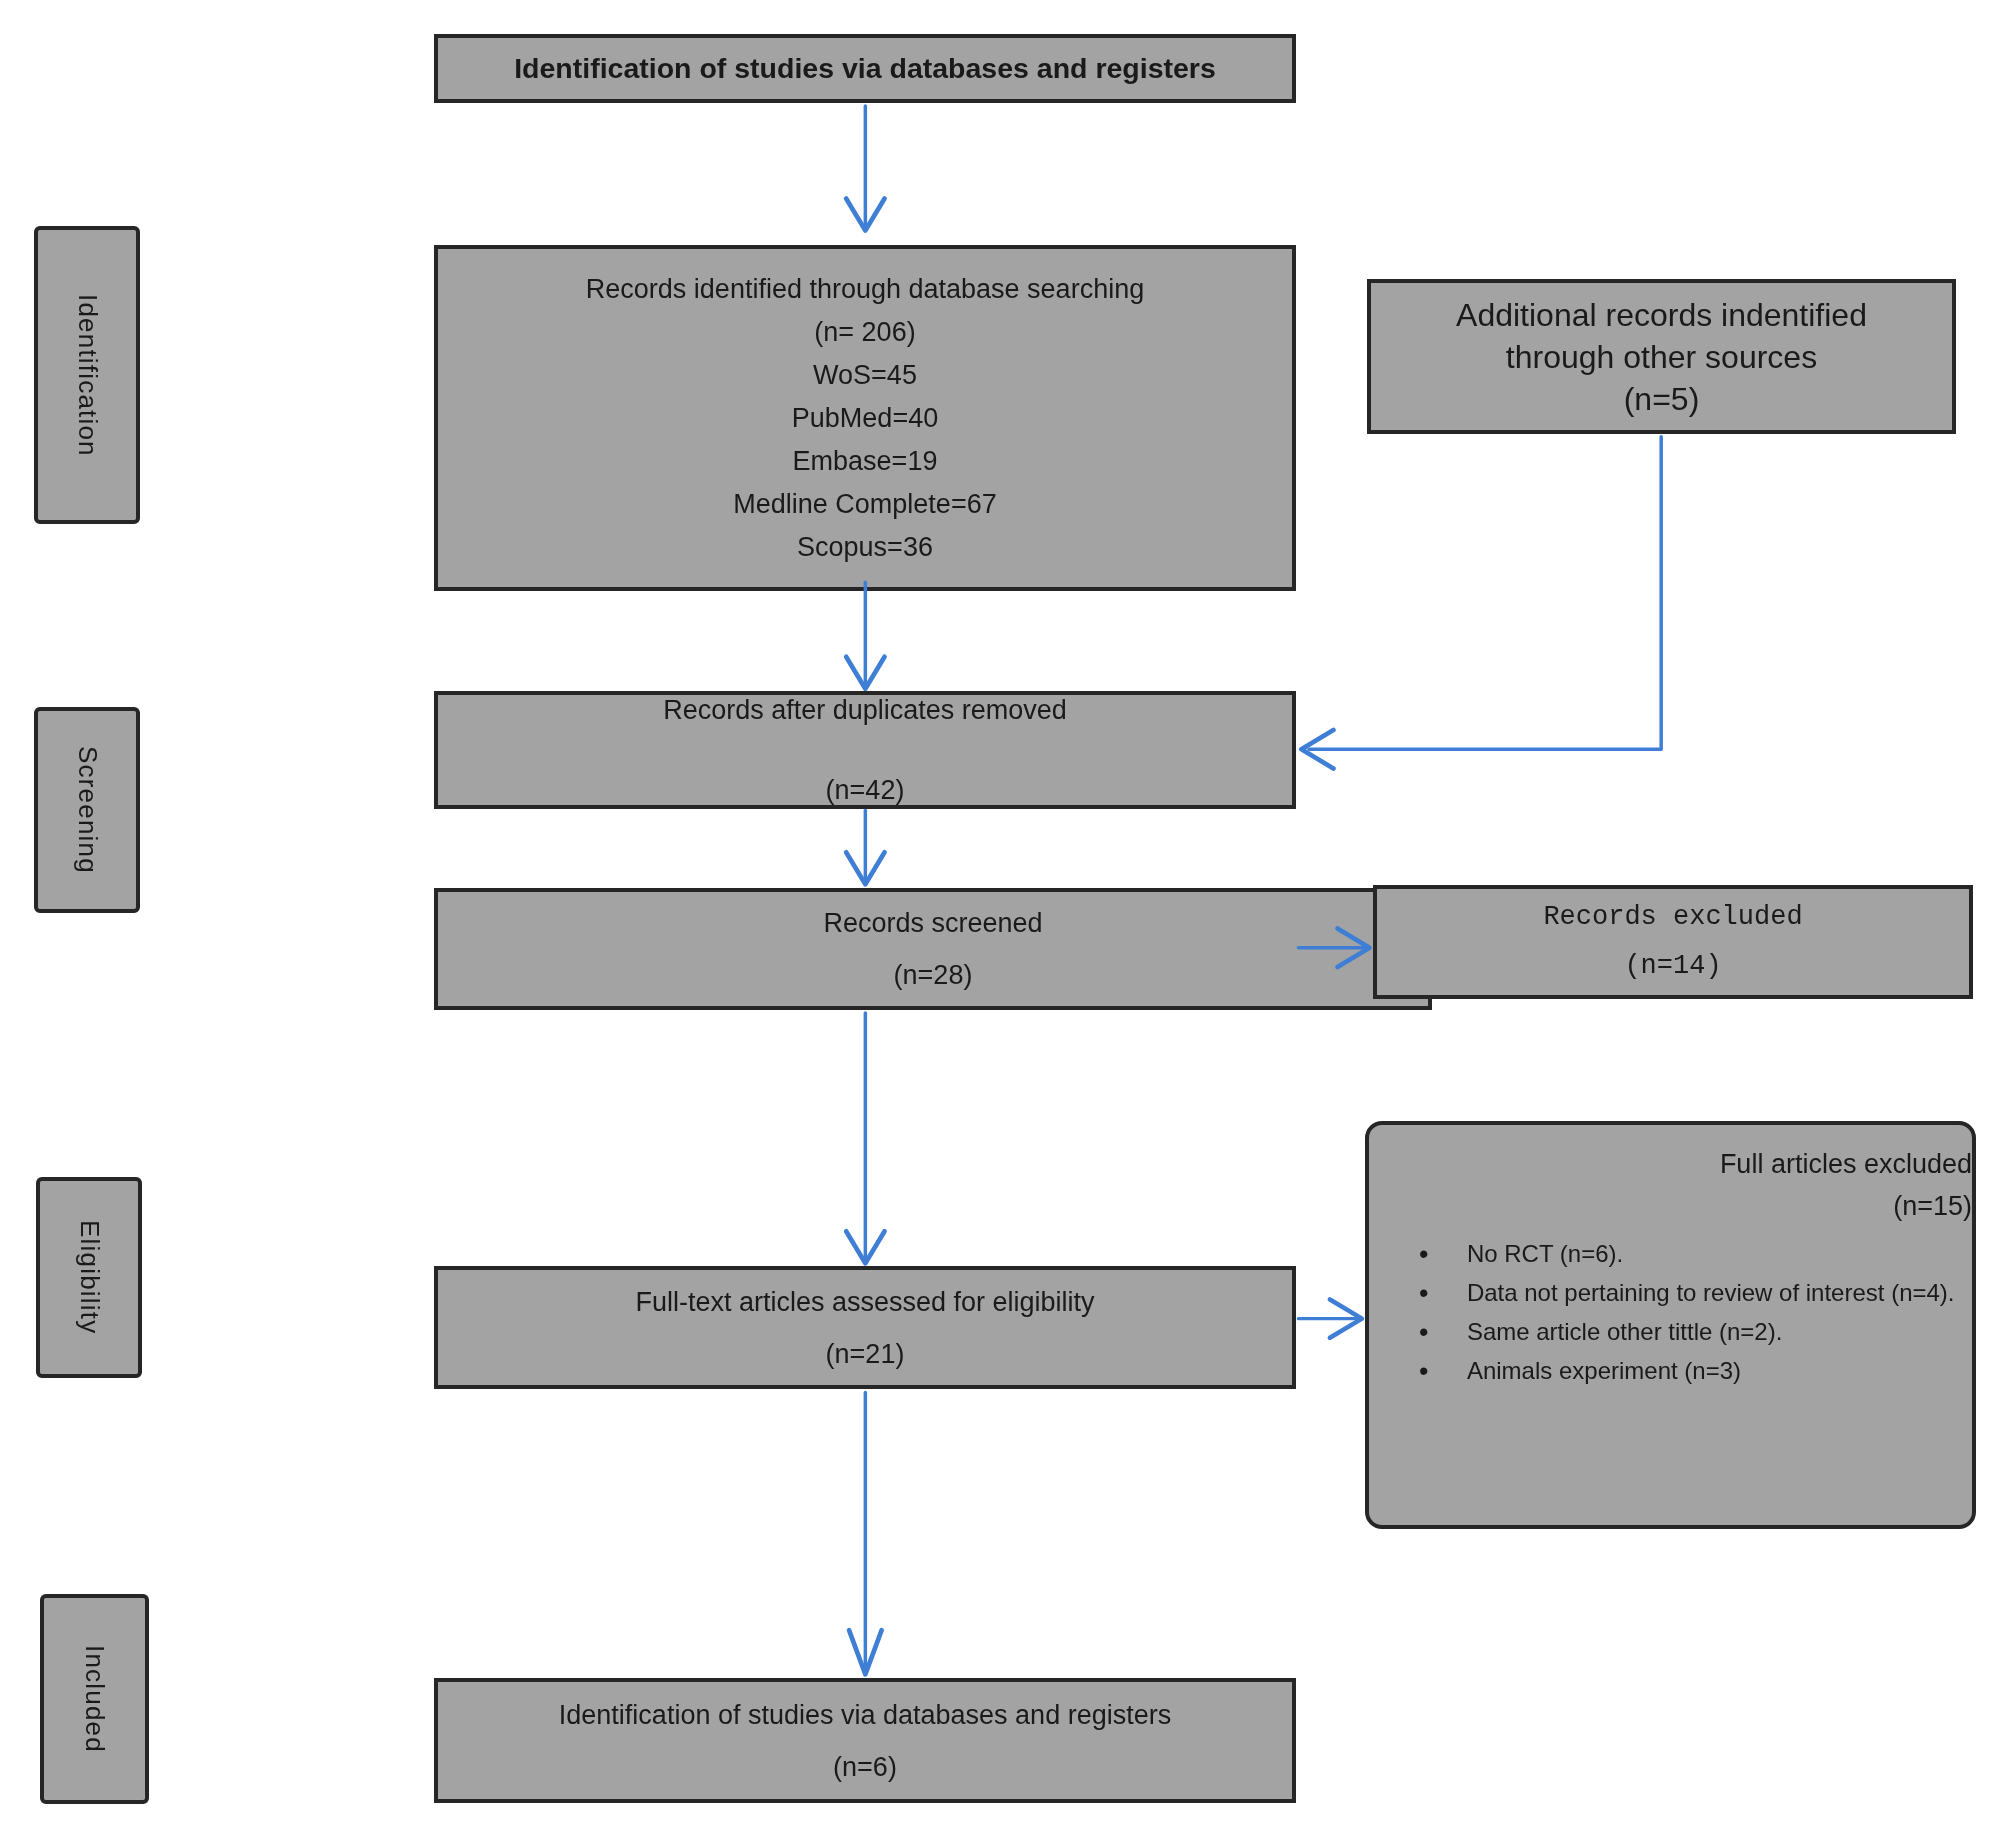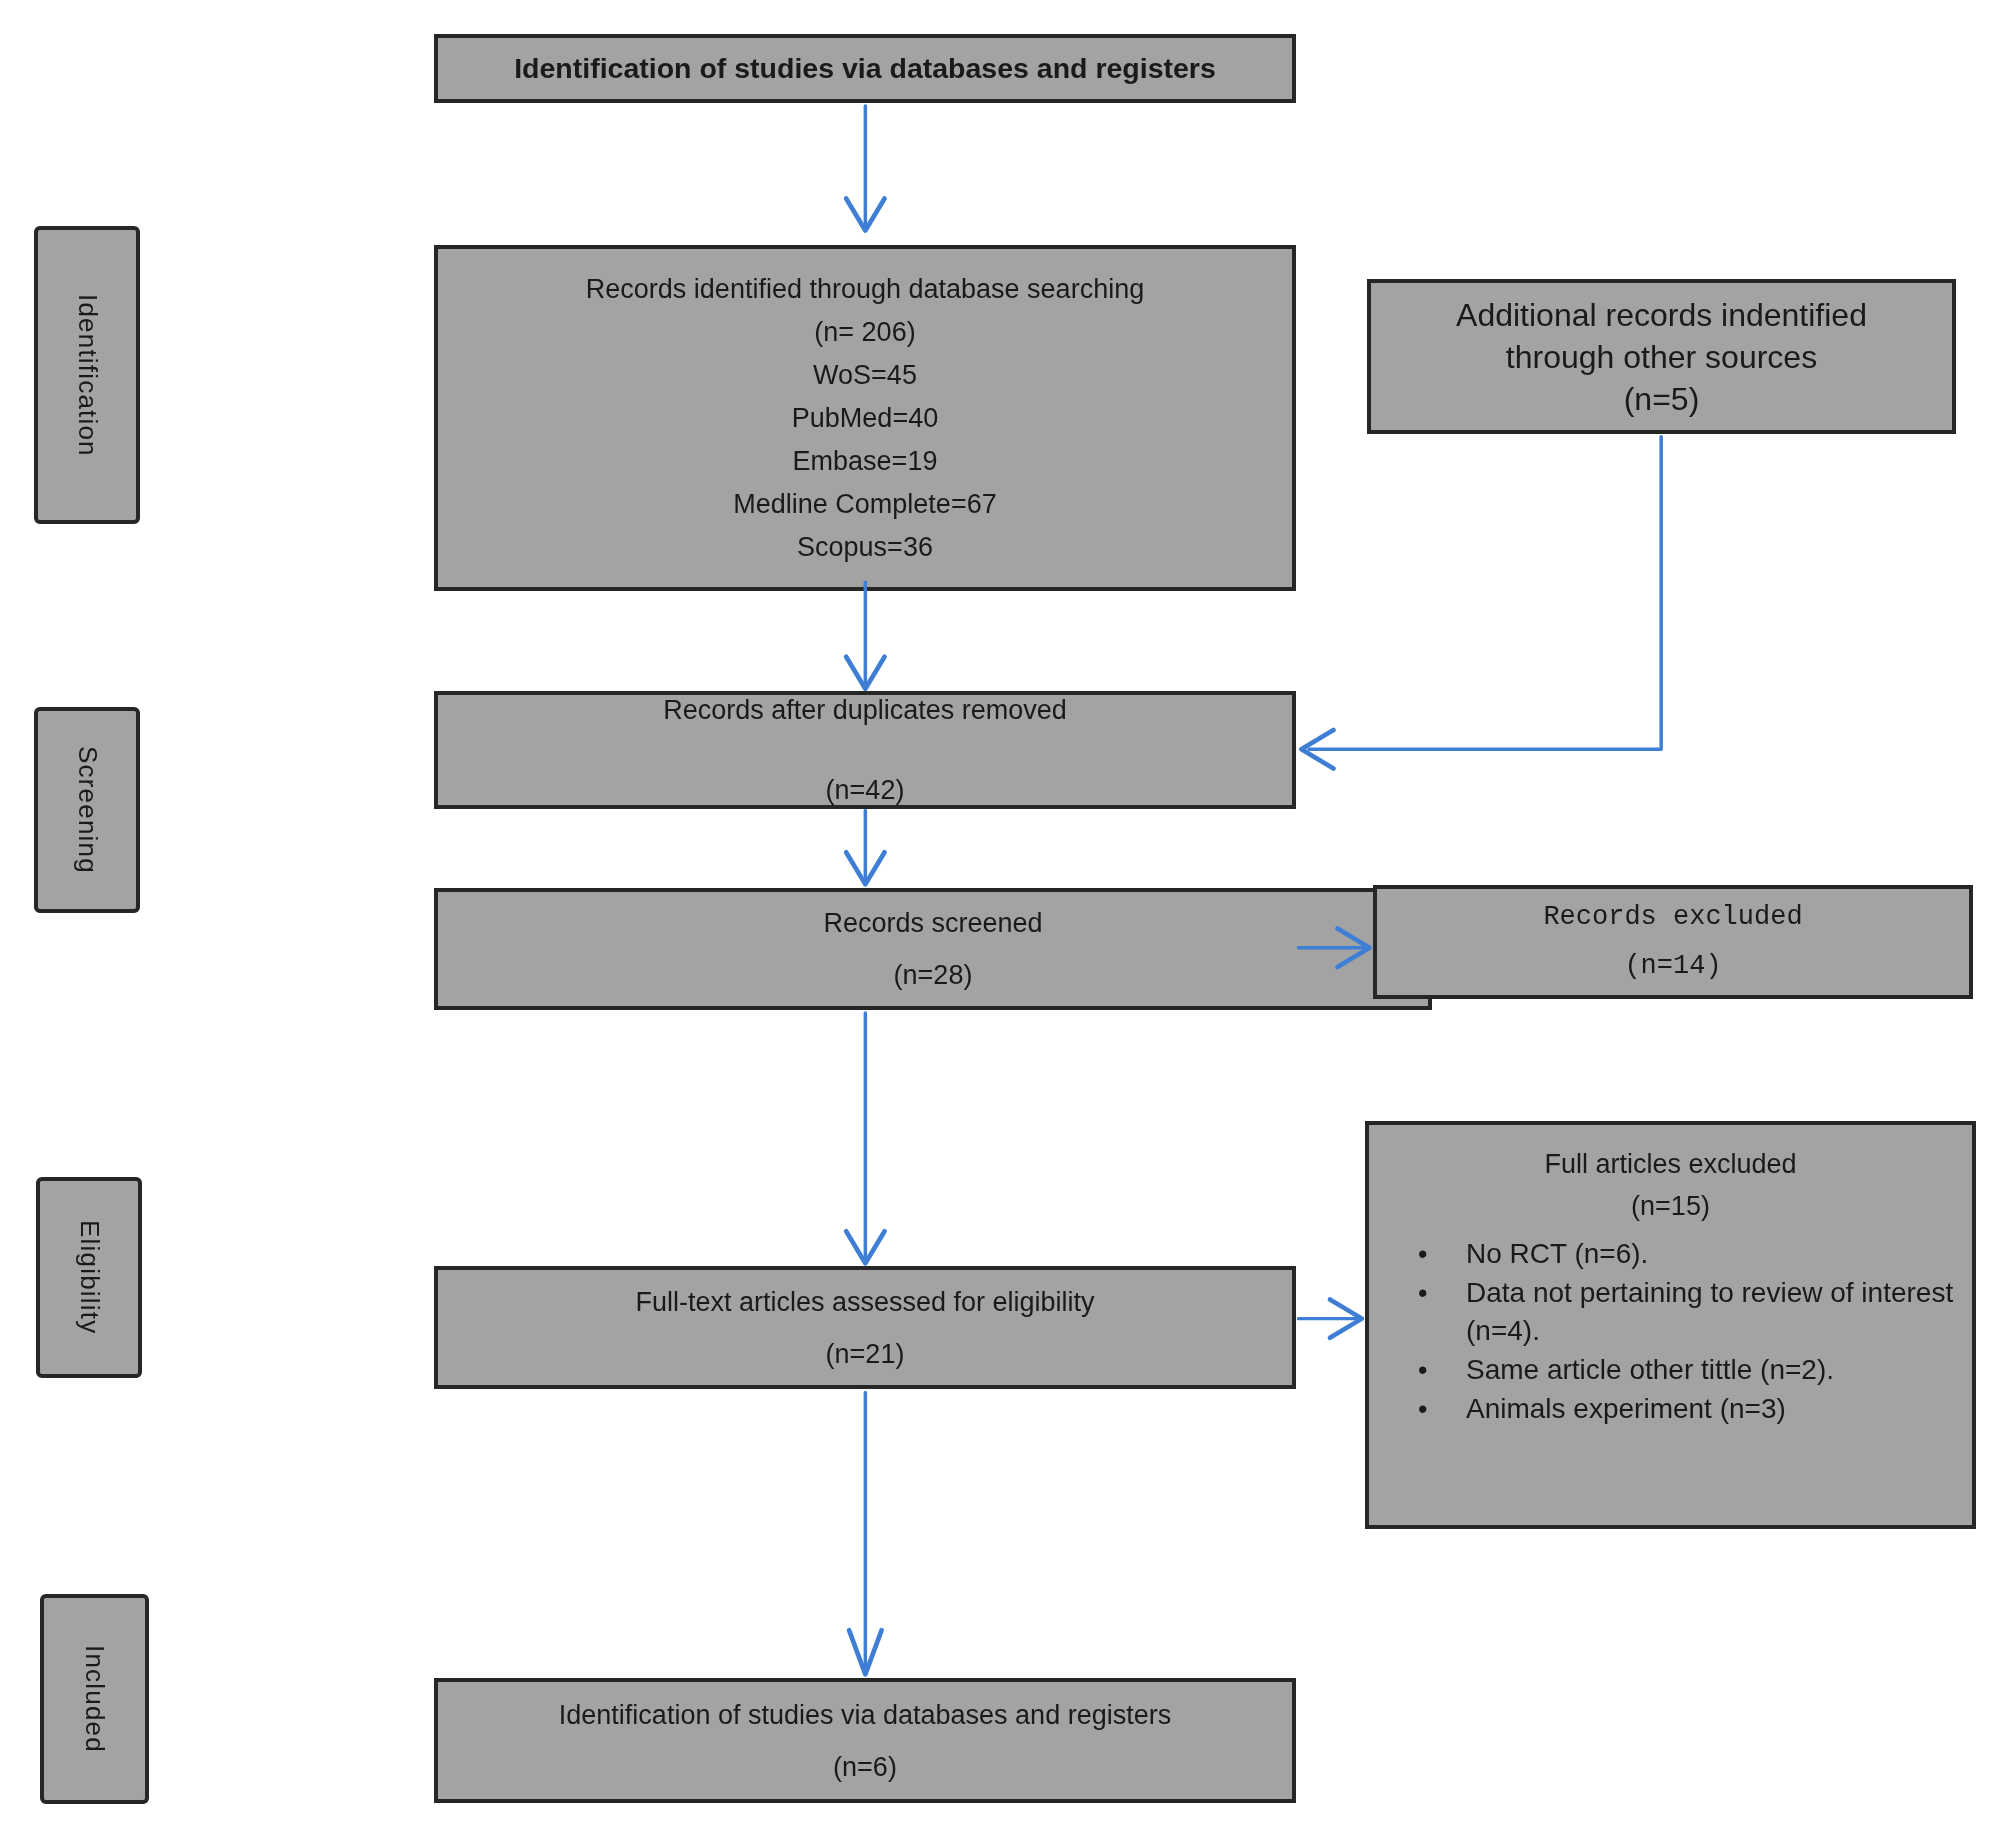--- a/index.html
+++ b/index.html
@@ -31,37 +31,38 @@
     border-radius: 5.8px;
   }
   .rail .vtext {
     writing-mode: vertical-rl;
     font-size: 26px;
     letter-spacing: 1.2px;
     white-space: nowrap;
   }
   .excl-box {
     justify-content: flex-start;
-    align-items: center;
+    align-items: flex-end;
     text-align: center;
     padding-top: 17.5px;
+    border-radius: 17px;
   }
   .excl-title { font-size: 27px; line-height: 42px; }
   .excl-count { font-size: 27px; line-height: 42px; }
   .excl-list {
     list-style: none;
     margin: 8.2px 0 0 0;
     padding: 0;
     text-align: left;
   }
   .excl-list li {
     position: relative;
     padding-left: 97px;
     padding-right: 17.5px;
-    font-size: 28px;
+    font-size: 24px;
     line-height: 38px;
     margin-bottom: 1.2px;
   }
   .excl-list li::before {
     content: "\2022";
     position: absolute;
     left: 49px;
     top: 0;
     font-size: 27px;
   }

